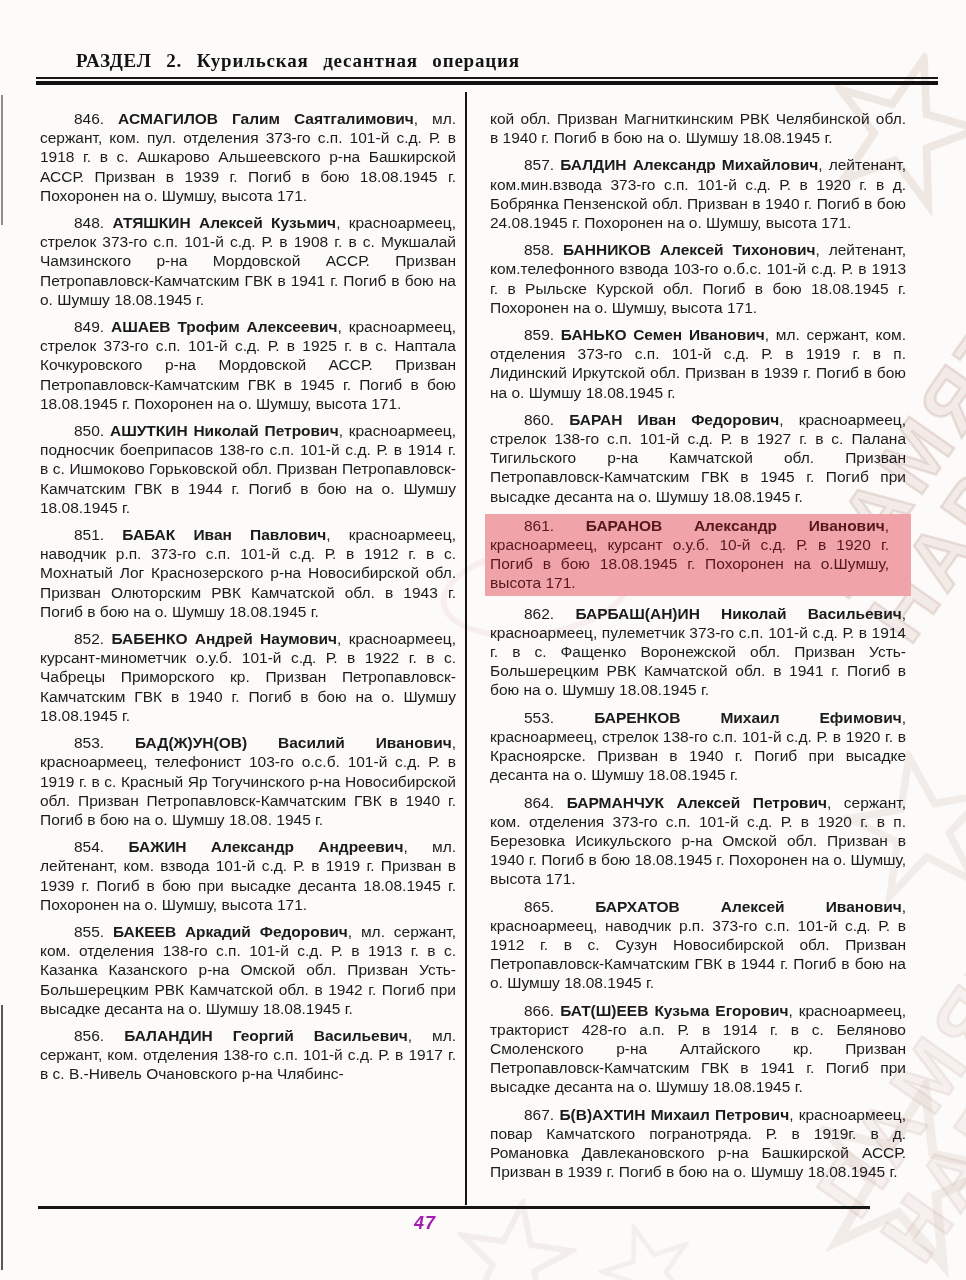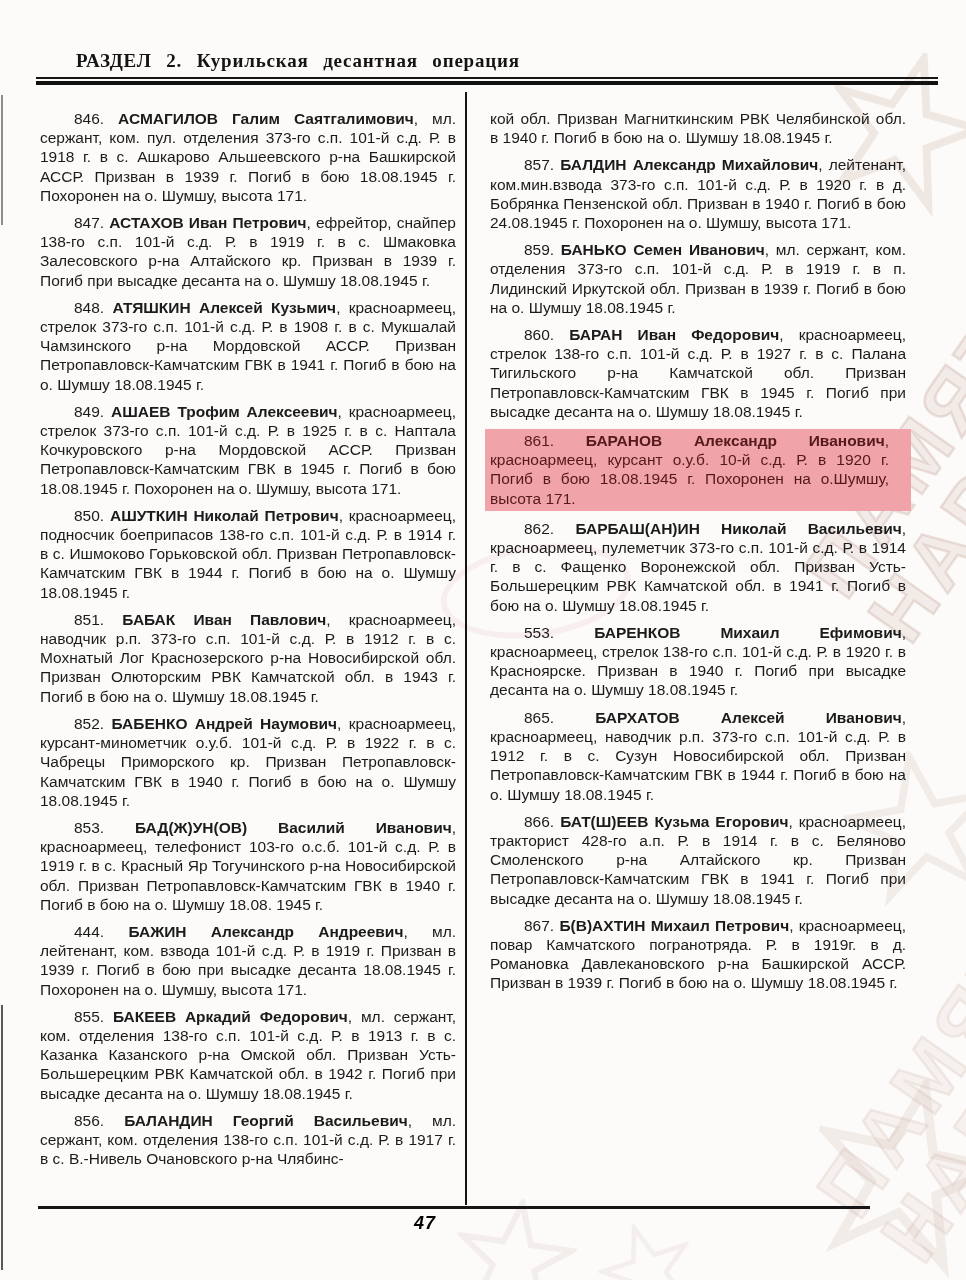--- a/index.html
+++ b/index.html
@@ -27,21 +27,21 @@
   .entry .nm{font-weight:700;}
   .entry.noindent{text-indent:0;}
   .entry.hl{
     background:var(--hl-bg,#f0a3a8);color:var(--hl-tx,#54191d);
     padding:2px 22px 3px 5px;margin-left:-5px;margin-right:-5px;
   }
   
   .rule-bottom{position:absolute;left:38px;top:1206px;width:832px;height:3px;background:#161616;}
   .page-num{
     position:absolute;left:0;top:1213px;width:850px;text-align:center;
-    font-weight:700;font-style:italic;font-size:18px;color:#000000;letter-spacing:1px;
+    font-weight:700;font-style:italic;font-size:18px;color:#a21caf;letter-spacing:1px;
   }
   
   .edge-line{position:absolute;background:#222;width:2px;}
   
   .wm-text{
     position:absolute;font-weight:700;font-size:80px;line-height:78px;
     letter-spacing:6px;white-space:nowrap;
     color:rgba(205,176,166,0.20);
     -webkit-text-stroke:2.5px rgba(200,168,158,0.33);
     transform:rotate(-55deg);transform-origin:left top;pointer-events:none;
@@ -87,39 +87,40 @@
   <div class="hdr-title">РАЗДЕЛ 2. Курильская десантная операция</div>
   <div class="rule-thin"></div>
   <div class="rule-thick"></div>
 
   <div class="edge-line" style="left:1px;top:1005px;height:265px;opacity:.75"></div>
   <div class="edge-line" style="left:1px;top:95px;height:130px;opacity:.5"></div>
 
   <div class="columns">
     <div class="col" id="col-left">
         <p class="entry"><span>846. </span><b class="nm">АСМАГИЛОВ Галим Саятгалимович</b><span>, мл. сержант, ком. пул. отделения 373-го с.п. 101-й с.д. Р. в 1918 г. в с. Ашкарово Альшеевского р-на Башкирской АССР. Призван в 1939 г. Погиб в бою 18.08.1945 г. Похоронен на о. Шумшу, высота 171.</span></p>
-        <p class="entry"><span>847. </span><b class="nm">АСТАХОВ Иван Петрович</b><span>, ефрейтор, снайпер 138-го с.п. 101-й с.д. Р. в 1919 г. в с. Шмаковка Залесовского р-на Алтайского кр. Призван в 1939 г. Погиб при высадке десанта на о. Шумшу 18.08.1945 г.</span></p>
         <p class="entry"><span>848. </span><b class="nm">АТЯШКИН Алексей Кузьмич</b><span>, красноармеец, стрелок 373-го с.п. 101-й с.д. Р. в 1908 г. в с. Мукшалай Чамзинского р-на Мордовской АССР. Призван Петропавловск-Камчатским ГВК в 1941 г. Погиб в бою на о. Шумшу 18.08.1945 г.</span></p>
         <p class="entry"><span>849. </span><b class="nm">АШАЕВ Трофим Алексеевич</b><span>, красноармеец, стрелок 373-го с.п. 101-й с.д. Р. в 1925 г. в с. Наптала Кочкуровского р-на Мордовской АССР. Призван Петропавловск-Камчатским ГВК в 1945 г. Погиб в бою 18.08.1945 г. Похоронен на о. Шумшу, высота 171.</span></p>
         <p class="entry"><span>850. </span><b class="nm">АШУТКИН Николай Петрович</b><span>, красноармеец, подносчик боеприпасов 138-го с.п. 101-й с.д. Р. в 1914 г. в с. Ишмоково Горьковской обл. Призван Петропавловск-Камчатским ГВК в 1944 г. Погиб в бою на о. Шумшу 18.08.1945 г.</span></p>
         <p class="entry"><span>851. </span><b class="nm">БАБАК Иван Павлович</b><span>, красноармеец, наводчик р.п. 373-го с.п. 101-й с.д. Р. в 1912 г. в с. Мохнатый Лог Краснозерского р-на Новосибирской обл. Призван Олюторским РВК Камчатской обл. в 1943 г. Погиб в бою на о. Шумшу 18.08.1945 г.</span></p>
         <p class="entry"><span>852. </span><b class="nm">БАБЕНКО Андрей Наумович</b><span>, красноармеец, курсант-минометчик о.у.б. 101-й с.д. Р. в 1922 г. в с. Чабрецы Приморского кр. Призван Петропавловск-Камчатским ГВК в 1940 г. Погиб в бою на о. Шумшу 18.08.1945 г.</span></p>
         <p class="entry"><span>853. </span><b class="nm">БАД(Ж)УН(ОВ) Василий Иванович</b><span>, красноармеец, телефонист 103-го о.с.б. 101-й с.д. Р. в 1919 г. в с. Красный Яр Тогучинского р-на Новосибирской обл. Призван Петропавловск-Камчатским ГВК в 1940 г. Погиб в бою на о. Шумшу 18.08. 1945 г.</span></p>
-        <p class="entry"><span>444. </span><b class="nm">БАЖИН Александр Андреевич</b><span>, мл. лейтенант, ком. взвода 101-й с.д. Р. в 1919 г. Призван в 1939 г. Погиб в бою при высадке десанта 18.08.1945 г. Похоронен на о. Шумшу, высота 171.</span></p>
+        <p class="entry"><span>854. </span><b class="nm">БАЖИН Александр Андреевич</b><span>, мл. лейтенант, ком. взвода 101-й с.д. Р. в 1919 г. Призван в 1939 г. Погиб в бою при высадке десанта 18.08.1945 г. Похоронен на о. Шумшу, высота 171.</span></p>
         <p class="entry"><span>855. </span><b class="nm">БАКЕЕВ Аркадий Федорович</b><span>, мл. сержант, ком. отделения 138-го с.п. 101-й с.д. Р. в 1913 г. в с. Казанка Казанского р-на Омской обл. Призван Усть-Большерецким РВК Камчатской обл. в 1942 г. Погиб при высадке десанта на о. Шумшу 18.08.1945 г.</span></p>
         <p class="entry"><span>856. </span><b class="nm">БАЛАНДИН Георгий Васильевич</b><span>, мл. сержант, ком. отделения 138-го с.п. 101-й с.д. Р. в 1917 г. в с. В.-Нивель Очановского р-на Члябинс-</span></p>
       </div>
     <div class="col" id="col-right">
       <p class="entry noindent">кой обл. Призван Магниткинским РВК Челябинской обл. в 1940 г. Погиб в бою на о. Шумшу 18.08.1945 г.</p>
     <p class="entry"><span>857. </span><b class="nm">БАЛДИН Александр Михайлович</b><span>, лейтенант, ком.мин.взвода 373-го с.п. 101-й с.д. Р. в 1920 г. в д. Бобрянка Пензенской обл. Призван в 1940 г. Погиб в бою 24.08.1945 г. Похоронен на о. Шумшу, высота 171.</span></p>
+        <p class="entry"><span>858. </span><b class="nm">БАННИКОВ Алексей Тихонович</b><span>, лейтенант, ком.телефонного взвода 103-го о.б.с. 101-й с.д. Р. в 1913 г. в Рыльске Курской обл. Погиб в бою 18.08.1945 г. Похоронен на о. Шумшу, высота 171.</span></p>
         <p class="entry"><span>859. </span><b class="nm">БАНЬКО Семен Иванович</b><span>, мл. сержант, ком. отделения 373-го с.п. 101-й с.д. Р. в 1919 г. в п. Лидинский Иркутской обл. Призван в 1939 г. Погиб в бою на о. Шумшу 18.08.1945 г.</span></p>
         <p class="entry"><span>860. </span><b class="nm">БАРАН Иван Федорович</b><span>, красноармеец, стрелок 138-го с.п. 101-й с.д. Р. в 1927 г. в с. Палана Тигильского р-на Камчатской обл. Призван Петропавловск-Камчатским ГВК в 1945 г. Погиб при высадке десанта на о. Шумшу 18.08.1945 г.</span></p>
         <p class="entry hl"><span>861. </span><b class="nm">БАРАНОВ Александр Иванович</b><span>, красноармеец, курсант о.у.б. 10-й с.д. Р. в 1920 г. Погиб в бою 18.08.1945 г. Похоронен на о.Шумшу, высота 171.</span></p>
         <p class="entry"><span>862. </span><b class="nm">БАРБАШ(АН)ИН Николай Васильевич</b><span>, красноармеец, пулеметчик 373-го с.п. 101-й с.д. Р. в 1914 г. в с. Фащенко Воронежской обл. Призван Усть-Большерецким РВК Камчатской обл. в 1941 г. Погиб в бою на о. Шумшу 18.08.1945 г.</span></p>
         <p class="entry"><span>553. </span><b class="nm">БАРЕНКОВ Михаил Ефимович</b><span>, красноармеец, стрелок 138-го с.п. 101-й с.д. Р. в 1920 г. в Красноярске. Призван в 1940 г. Погиб при высадке десанта на о. Шумшу 18.08.1945 г.</span></p>
+        <p class="entry"><span>864. </span><b class="nm">БАРМАНЧУК Алексей Петрович</b><span>, сержант, ком. отделения 373-го с.п. 101-й с.д. Р. в 1920 г. в п. Березовка Исикульского р-на Омской обл. Призван в 1940 г. Погиб в бою 18.08.1945 г. Похоронен на о. Шумшу, высота 171.</span></p>
         <p class="entry"><span>865. </span><b class="nm">БАРХАТОВ Алексей Иванович</b><span>, красноармеец, наводчик р.п. 373-го с.п. 101-й с.д. Р. в 1912 г. в с. Сузун Новосибирской обл. Призван Петропавловск-Камчатским ГВК в 1944 г. Погиб в бою на о. Шумшу 18.08.1945 г.</span></p>
         <p class="entry"><span>866. </span><b class="nm">БАТ(Ш)ЕЕВ Кузьма Егорович</b><span>, красноармеец, тракторист 428-го а.п. Р. в 1914 г. в с. Беляново Смоленского р-на Алтайского кр. Призван Петропавловск-Камчатским ГВК в 1941 г. Погиб при высадке десанта на о. Шумшу 18.08.1945 г.</span></p>
         <p class="entry"><span>867. </span><b class="nm">Б(В)АХТИН Михаил Петрович</b><span>, красноармеец, повар Камчатского погранотряда. Р. в 1919г. в д. Романовка Давлекановского р-на Башкирской АССР. Призван в 1939 г. Погиб в бою на о. Шумшу 18.08.1945 г.</span></p>
       </div>
   </div>
   <div class="divider"></div>
 
   <div class="rule-bottom"></div>
   <div class="page-num">47</div>
 

